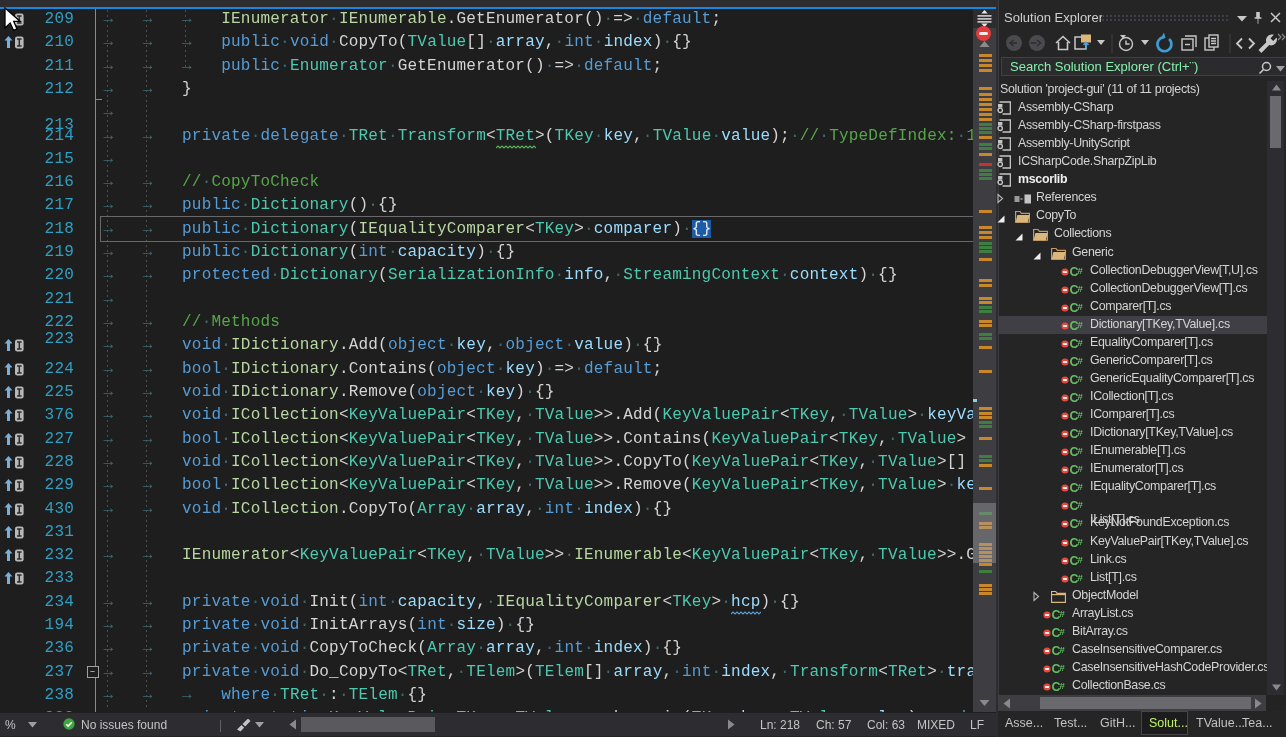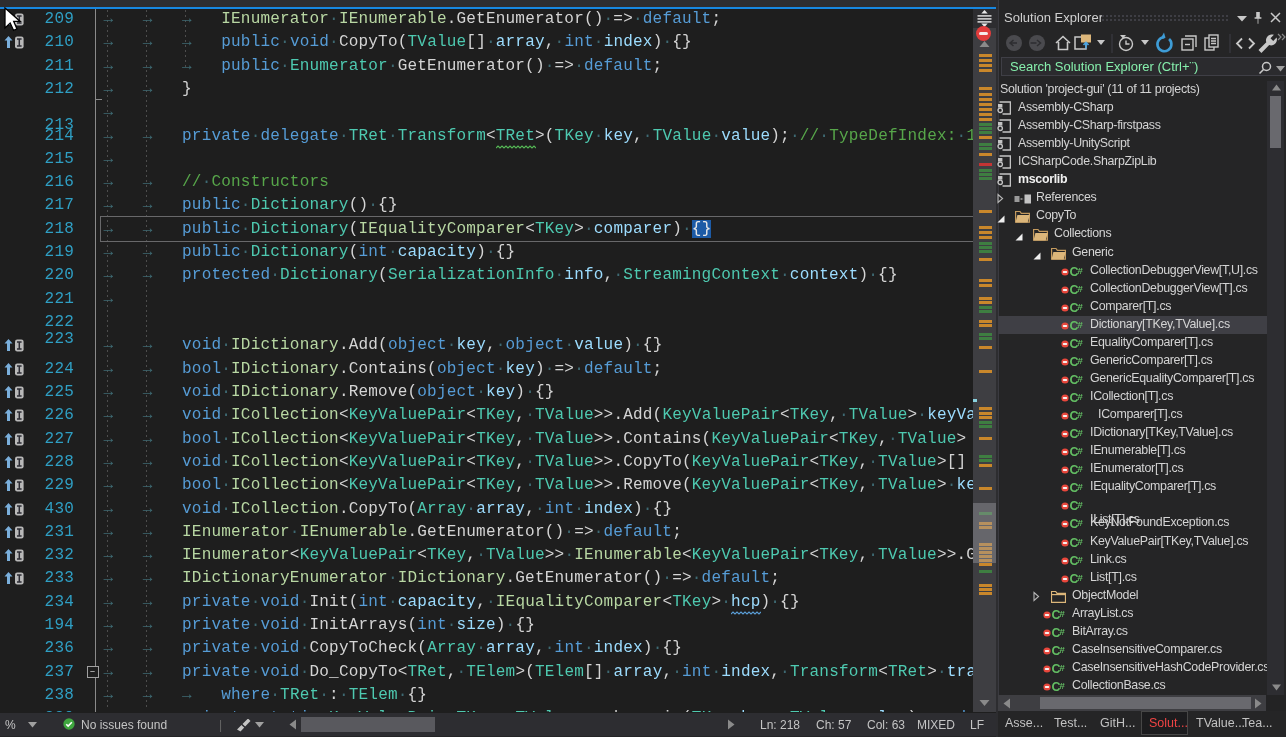--- a/index.html
+++ b/index.html
@@ -73,58 +73,57 @@
       <div class="ln" style="top:171.17px">216</div>
       <div class="ln" style="top:194.48px">217</div>
       <div class="ln" style="top:217.79px">218</div>
       <div class="ln" style="top:241.10px">219</div>
       <div class="ln" style="top:264.41px">220</div>
       <div class="ln" style="top:287.72px">221</div>
       <div class="ln" style="top:311.03px">222</div>
       <div class="ln" style="top:328px">223</div>
       <div class="ln" style="top:357.65px">224</div>
       <div class="ln" style="top:380.96px">225</div>
-      <div class="ln" style="top:404.27px">226</div>
+      <div class="ln" style="top:404.27px">376</div>
       <div class="ln" style="top:427.58px">227</div>
       <div class="ln" style="top:450.89px">228</div>
       <div class="ln" style="top:474.20px">229</div>
       <div class="ln" style="top:497.51px">430</div>
       <div class="ln" style="top:520.82px">231</div>
       <div class="ln" style="top:544.13px">232</div>
       <div class="ln" style="top:567.44px">233</div>
       <div class="ln" style="top:590.75px">234</div>
       <div class="ln" style="top:614.06px">194</div>
       <div class="ln" style="top:637.37px">236</div>
       <div class="ln" style="top:660.68px">237</div>
       <div class="ln" style="top:683.99px">238</div>
       <div class="ln" style="top:707.30px">239</div>
   <div class="cl" style="top:8.00px"><i class="tb">→&nbsp;&nbsp;&nbsp;</i><i class="tb">→&nbsp;&nbsp;&nbsp;</i><i class="tb">→&nbsp;&nbsp;&nbsp;</i><span class="i">IEnumerator</span><i class="dt">·</i><span class="i">IEnumerable</span><span class="m">.GetEnumerator()</span><i class="dt">·</i><span class="m">=&gt;</span><i class="dt">·</i><span class="k">default</span><span class="m">;</span></div>
       <div class="cl" style="top:31.31px"><i class="tb">→&nbsp;&nbsp;&nbsp;</i><i class="tb">→&nbsp;&nbsp;&nbsp;</i><i class="tb">→&nbsp;&nbsp;&nbsp;</i><span class="k">public</span><i class="dt">·</i><span class="k">void</span><i class="dt">·</i><span class="m">CopyTo(</span><span class="t">TValue</span><span class="m">[]</span><i class="dt">·</i><span class="p">array</span><span class="m">,</span><i class="dt">·</i><span class="k">int</span><i class="dt">·</i><span class="p">index</span><span class="m">)</span><i class="dt">·</i><span class="m">{}</span></div>
       <div class="cl" style="top:54.62px"><i class="tb">→&nbsp;&nbsp;&nbsp;</i><i class="tb">→&nbsp;&nbsp;&nbsp;</i><i class="tb">→&nbsp;&nbsp;&nbsp;</i><span class="k">public</span><i class="dt">·</i><span class="t">Enumerator</span><i class="dt">·</i><span class="m">GetEnumerator()</span><i class="dt">·</i><span class="m">=&gt;</span><i class="dt">·</i><span class="k">default</span><span class="m">;</span></div>
       <div class="cl" style="top:77.93px"><i class="tb">→&nbsp;&nbsp;&nbsp;</i><i class="tb">→&nbsp;&nbsp;&nbsp;</i><span class="m">}</span></div>
       <div class="cl" style="top:101.24px"><i class="tb">→&nbsp;&nbsp;&nbsp;</i></div>
       <div class="cl" style="top:124.55px"><i class="tb">→&nbsp;&nbsp;&nbsp;</i><i class="tb">→&nbsp;&nbsp;&nbsp;</i><span class="k">private</span><i class="dt">·</i><span class="k">delegate</span><i class="dt">·</i><span class="t">TRet</span><i class="dt">·</i><span class="t">Transform</span><span class="m">&lt;</span><span class="t">TRet</span><span class="m">&gt;(</span><span class="t">TKey</span><i class="dt">·</i><span class="p">key</span><span class="m">,</span><i class="dt">·</i><span class="t">TValue</span><i class="dt">·</i><span class="p">value</span><span class="m">);</span><i class="dt">·</i><span class="c">//</span><i class="dt">·</i><span class="c">TypeDefIndex:</span><i class="dt">·</i><span class="c">1</span></div>
       <div class="cl" style="top:147.86px"><i class="tb">→&nbsp;&nbsp;&nbsp;</i></div>
-      <div class="cl" style="top:171.17px"><i class="tb">→&nbsp;&nbsp;&nbsp;</i><i class="tb">→&nbsp;&nbsp;&nbsp;</i><span class="c">//</span><i class="dt">·</i><span class="c">Constructors</span></div>
+      <div class="cl" style="top:171.17px"><i class="tb">→&nbsp;&nbsp;&nbsp;</i><i class="tb">→&nbsp;&nbsp;&nbsp;</i><span class="c">//</span><i class="dt">·</i><span class="c">CopyToCheck</span></div>
       <div class="cl" style="top:194.48px"><i class="tb">→&nbsp;&nbsp;&nbsp;</i><i class="tb">→&nbsp;&nbsp;&nbsp;</i><span class="k">public</span><i class="dt">·</i><span class="t">Dictionary</span><span class="m">()</span><i class="dt">·</i><span class="m">{}</span></div>
       <div class="cl" style="top:217.79px"><i class="tb">→&nbsp;&nbsp;&nbsp;</i><i class="tb">→&nbsp;&nbsp;&nbsp;</i><span class="k">public</span><i class="dt">·</i><span class="t">Dictionary</span><span class="m">(</span><span class="i">IEqualityComparer</span><span class="m">&lt;</span><span class="t">TKey</span><span class="m">&gt;</span><i class="dt">·</i><span class="p">comparer</span><span class="m">)</span><i class="dt">·</i><span class="sel">{}</span></div>
       <div class="cl" style="top:241.10px"><i class="tb">→&nbsp;&nbsp;&nbsp;</i><i class="tb">→&nbsp;&nbsp;&nbsp;</i><span class="k">public</span><i class="dt">·</i><span class="t">Dictionary</span><span class="m">(</span><span class="k">int</span><i class="dt">·</i><span class="p">capacity</span><span class="m">)</span><i class="dt">·</i><span class="m">{}</span></div>
       <div class="cl" style="top:264.41px"><i class="tb">→&nbsp;&nbsp;&nbsp;</i><i class="tb">→&nbsp;&nbsp;&nbsp;</i><span class="k">protected</span><i class="dt">·</i><span class="t">Dictionary</span><span class="m">(</span><span class="t">SerializationInfo</span><i class="dt">·</i><span class="p">info</span><span class="m">,</span><i class="dt">·</i><span class="t">StreamingContext</span><i class="dt">·</i><span class="p">context</span><span class="m">)</span><i class="dt">·</i><span class="m">{}</span></div>
       <div class="cl" style="top:287.72px"><i class="tb">→&nbsp;&nbsp;&nbsp;</i></div>
+      <div class="cl" style="top:311.03px"><i class="tb">→&nbsp;&nbsp;&nbsp;</i><i class="tb">→&nbsp;&nbsp;&nbsp;</i><span class="c">//</span><i class="dt">·</i><span class="c">Methods</span></div>
       <div class="cl" style="top:334.34px"><i class="tb">→&nbsp;&nbsp;&nbsp;</i><i class="tb">→&nbsp;&nbsp;&nbsp;</i><span class="k">void</span><i class="dt">·</i><span class="i">IDictionary</span><span class="m">.Add(</span><span class="k">object</span><i class="dt">·</i><span class="p">key</span><span class="m">,</span><i class="dt">·</i><span class="k">object</span><i class="dt">·</i><span class="p">value</span><span class="m">)</span><i class="dt">·</i><span class="m">{}</span></div>
       <div class="cl" style="top:357.65px"><i class="tb">→&nbsp;&nbsp;&nbsp;</i><i class="tb">→&nbsp;&nbsp;&nbsp;</i><span class="k">bool</span><i class="dt">·</i><span class="i">IDictionary</span><span class="m">.Contains(</span><span class="k">object</span><i class="dt">·</i><span class="p">key</span><span class="m">)</span><i class="dt">·</i><span class="m">=&gt;</span><i class="dt">·</i><span class="k">default</span><span class="m">;</span></div>
       <div class="cl" style="top:380.96px"><i class="tb">→&nbsp;&nbsp;&nbsp;</i><i class="tb">→&nbsp;&nbsp;&nbsp;</i><span class="k">void</span><i class="dt">·</i><span class="i">IDictionary</span><span class="m">.Remove(</span><span class="k">object</span><i class="dt">·</i><span class="p">key</span><span class="m">)</span><i class="dt">·</i><span class="m">{}</span></div>
       <div class="cl" style="top:404.27px"><i class="tb">→&nbsp;&nbsp;&nbsp;</i><i class="tb">→&nbsp;&nbsp;&nbsp;</i><span class="k">void</span><i class="dt">·</i><span class="i">ICollection</span><span class="m">&lt;</span><span class="t">KeyValuePair</span><span class="m">&lt;</span><span class="t">TKey</span><span class="m">,</span><i class="dt">·</i><span class="t">TValue</span><span class="m">&gt;&gt;.Add(</span><span class="t">KeyValuePair</span><span class="m">&lt;</span><span class="t">TKey</span><span class="m">,</span><i class="dt">·</i><span class="t">TValue</span><span class="m">&gt;</span><i class="dt">·</i><span class="p">keyValu</span></div>
       <div class="cl" style="top:427.58px"><i class="tb">→&nbsp;&nbsp;&nbsp;</i><i class="tb">→&nbsp;&nbsp;&nbsp;</i><span class="k">bool</span><i class="dt">·</i><span class="i">ICollection</span><span class="m">&lt;</span><span class="t">KeyValuePair</span><span class="m">&lt;</span><span class="t">TKey</span><span class="m">,</span><i class="dt">·</i><span class="t">TValue</span><span class="m">&gt;&gt;.Contains(</span><span class="t">KeyValuePair</span><span class="m">&lt;</span><span class="t">TKey</span><span class="m">,</span><i class="dt">·</i><span class="t">TValue</span><span class="m">&gt;</span></div>
       <div class="cl" style="top:450.89px"><i class="tb">→&nbsp;&nbsp;&nbsp;</i><i class="tb">→&nbsp;&nbsp;&nbsp;</i><span class="k">void</span><i class="dt">·</i><span class="i">ICollection</span><span class="m">&lt;</span><span class="t">KeyValuePair</span><span class="m">&lt;</span><span class="t">TKey</span><span class="m">,</span><i class="dt">·</i><span class="t">TValue</span><span class="m">&gt;&gt;.CopyTo(</span><span class="t">KeyValuePair</span><span class="m">&lt;</span><span class="t">TKey</span><span class="m">,</span><i class="dt">·</i><span class="t">TValue</span><span class="m">&gt;</span><span class="m">[]</span></div>
       <div class="cl" style="top:474.20px"><i class="tb">→&nbsp;&nbsp;&nbsp;</i><i class="tb">→&nbsp;&nbsp;&nbsp;</i><span class="k">bool</span><i class="dt">·</i><span class="i">ICollection</span><span class="m">&lt;</span><span class="t">KeyValuePair</span><span class="m">&lt;</span><span class="t">TKey</span><span class="m">,</span><i class="dt">·</i><span class="t">TValue</span><span class="m">&gt;&gt;.Remove(</span><span class="t">KeyValuePair</span><span class="m">&lt;</span><span class="t">TKey</span><span class="m">,</span><i class="dt">·</i><span class="t">TValue</span><span class="m">&gt;</span><i class="dt">·</i><span class="p">key</span></div>
       <div class="cl" style="top:497.51px"><i class="tb">→&nbsp;&nbsp;&nbsp;</i><i class="tb">→&nbsp;&nbsp;&nbsp;</i><span class="k">void</span><i class="dt">·</i><span class="i">ICollection</span><span class="m">.CopyTo(</span><span class="t">Array</span><i class="dt">·</i><span class="p">array</span><span class="m">,</span><i class="dt">·</i><span class="k">int</span><i class="dt">·</i><span class="p">index</span><span class="m">)</span><i class="dt">·</i><span class="m">{}</span></div>
-      <div class="cl" style="top:520.82px"><i class="tb">→&nbsp;&nbsp;&nbsp;</i><i class="tb">→&nbsp;&nbsp;&nbsp;</i><span class="i">IEnumerator</span><i class="dt">·</i><span class="i">IEnumerable</span><span class="m">.GetEnumerator()</span><i class="dt">·</i><span class="m">=&gt;</span><i class="dt">·</i><span class="k">default</span><span class="m">;</span></div>
       <div class="cl" style="top:544.13px"><i class="tb">→&nbsp;&nbsp;&nbsp;</i><i class="tb">→&nbsp;&nbsp;&nbsp;</i><span class="i">IEnumerator</span><span class="m">&lt;</span><span class="t">KeyValuePair</span><span class="m">&lt;</span><span class="t">TKey</span><span class="m">,</span><i class="dt">·</i><span class="t">TValue</span><span class="m">&gt;&gt;</span><i class="dt">·</i><span class="i">IEnumerable</span><span class="m">&lt;</span><span class="t">KeyValuePair</span><span class="m">&lt;</span><span class="t">TKey</span><span class="m">,</span><i class="dt">·</i><span class="t">TValue</span><span class="m">&gt;&gt;.G</span></div>
-      <div class="cl" style="top:567.44px"><i class="tb">→&nbsp;&nbsp;&nbsp;</i><i class="tb">→&nbsp;&nbsp;&nbsp;</i><span class="i">IDictionaryEnumerator</span><i class="dt">·</i><span class="i">IDictionary</span><span class="m">.GetEnumerator()</span><i class="dt">·</i><span class="m">=&gt;</span><i class="dt">·</i><span class="k">default</span><span class="m">;</span></div>
       <div class="cl" style="top:590.75px"><i class="tb">→&nbsp;&nbsp;&nbsp;</i><i class="tb">→&nbsp;&nbsp;&nbsp;</i><span class="k">private</span><i class="dt">·</i><span class="k">void</span><i class="dt">·</i><span class="m">Init(</span><span class="k">int</span><i class="dt">·</i><span class="p">capacity</span><span class="m">,</span><i class="dt">·</i><span class="i">IEqualityComparer</span><span class="m">&lt;</span><span class="t">TKey</span><span class="m">&gt;</span><i class="dt">·</i><span class="p">hcp</span><span class="m">)</span><i class="dt">·</i><span class="m">{}</span></div>
       <div class="cl" style="top:614.06px"><i class="tb">→&nbsp;&nbsp;&nbsp;</i><i class="tb">→&nbsp;&nbsp;&nbsp;</i><span class="k">private</span><i class="dt">·</i><span class="k">void</span><i class="dt">·</i><span class="m">InitArrays(</span><span class="k">int</span><i class="dt">·</i><span class="p">size</span><span class="m">)</span><i class="dt">·</i><span class="m">{}</span></div>
       <div class="cl" style="top:637.37px"><i class="tb">→&nbsp;&nbsp;&nbsp;</i><i class="tb">→&nbsp;&nbsp;&nbsp;</i><span class="k">private</span><i class="dt">·</i><span class="k">void</span><i class="dt">·</i><span class="m">CopyToCheck(</span><span class="t">Array</span><i class="dt">·</i><span class="p">array</span><span class="m">,</span><i class="dt">·</i><span class="k">int</span><i class="dt">·</i><span class="p">index</span><span class="m">)</span><i class="dt">·</i><span class="m">{}</span></div>
       <div class="cl" style="top:660.68px"><i class="tb">→&nbsp;&nbsp;&nbsp;</i><i class="tb">→&nbsp;&nbsp;&nbsp;</i><span class="k">private</span><i class="dt">·</i><span class="k">void</span><i class="dt">·</i><span class="m">Do_CopyTo&lt;</span><span class="t">TRet</span><span class="m">,</span><i class="dt">·</i><span class="t">TElem</span><span class="m">&gt;(</span><span class="t">TElem</span><span class="m">[]</span><i class="dt">·</i><span class="p">array</span><span class="m">,</span><i class="dt">·</i><span class="k">int</span><i class="dt">·</i><span class="p">index</span><span class="m">,</span><i class="dt">·</i><span class="t">Transform</span><span class="m">&lt;</span><span class="t">TRet</span><span class="m">&gt;</span><i class="dt">·</i><span class="p">tra</span></div>
       <div class="cl" style="top:683.99px"><i class="tb">→&nbsp;&nbsp;&nbsp;</i><i class="tb">→&nbsp;&nbsp;&nbsp;</i><i class="tb">→&nbsp;&nbsp;&nbsp;</i><span class="k">where</span><i class="dt">·</i><span class="t">TRet</span><i class="dt">·</i><span class="m">:</span><i class="dt">·</i><span class="t">TElem</span><i class="dt">·</i><span class="m">{}</span></div>
       <div class="cl" style="top:707.30px"><i class="tb">→&nbsp;&nbsp;&nbsp;</i><i class="tb">→&nbsp;&nbsp;&nbsp;</i><span class="k">private</span><i class="dt">·</i><span class="k">static</span><i class="dt">·</i><span class="t">KeyValuePair</span><span class="m">&lt;</span><span class="t">TKey</span><span class="m">,</span><i class="dt">·</i><span class="t">TValue</span><span class="m">&gt;</span><i class="dt">·</i><span class="m">make_pair(</span><span class="t">TKey</span><i class="dt">·</i><span class="p">key</span><span class="m">,</span><i class="dt">·</i><span class="t">TValue</span><i class="dt">·</i><span class="p">value</span><span class="m">)</span><i class="dt">·</i><span class="m">=&gt;</span><i class="dt">·</i><span class="k">de</span></div>
   <div class="gi" style="top:8.00px">
 <svg width="22" height="23" viewBox="0 0 22 23">
 <path d="M6.5 5 L10.5 9.5 L8 9.5 L8 17 L5 17 L5 9.5 L2.5 9.5 Z" fill="#7aafdc"></path>
 <rect x="13" y="5.5" width="8.6" height="12" rx="2.2" fill="#b9b9b9"></rect>
@@ -557,21 +556,21 @@
 </svg></span>
         <span style="position:absolute;left:92px;top:1px;white-space:nowrap">ICollection[T].cs</span>
       </div>
       <div class="trow" style="top:406.08px">
         <span style="position:absolute;left:63px;top:3px"><svg width="24" height="13" viewBox="0 0 24 13">
 <circle cx="4" cy="7" r="3.6" fill="#e8473c"></circle>
 <rect x="1.8" y="6.1" width="4.4" height="1.8" rx="0.9" fill="#f7f0ef"></rect>
 <text x="8.6" y="11.2" font-family="Liberation Sans" font-size="12.5" font-weight="bold" fill="#63bd63">C</text>
 <text x="16.6" y="9.4" font-family="Liberation Sans" font-size="9.5" font-weight="bold" fill="#63bd63">#</text>
 </svg></span>
-        <span style="position:absolute;left:100px;top:1px;white-space:nowrap">IComparer[T].cs</span>
+        <span style="position:absolute;left:92px;top:1px;white-space:nowrap">IComparer[T].cs</span>
       </div>
       <div class="trow" style="top:424.14px">
         <span style="position:absolute;left:63px;top:3px"><svg width="24" height="13" viewBox="0 0 24 13">
 <circle cx="4" cy="7" r="3.6" fill="#e8473c"></circle>
 <rect x="1.8" y="6.1" width="4.4" height="1.8" rx="0.9" fill="#f7f0ef"></rect>
 <text x="8.6" y="11.2" font-family="Liberation Sans" font-size="12.5" font-weight="bold" fill="#63bd63">C</text>
 <text x="16.6" y="9.4" font-family="Liberation Sans" font-size="9.5" font-weight="bold" fill="#63bd63">#</text>
 </svg></span>
         <span style="position:absolute;left:92px;top:1px;white-space:nowrap">IDictionary[TKey,TValue].cs</span>
       </div>
@@ -718,20 +717,20 @@
     </svg>
 <svg style="position:absolute;left:1254px;top:698px" width="8" height="11" viewBox="0 0 8 11">
       <path d="M1 0.5 v10 l6.5 -5 z" fill="#8a8a8a"></path>
     </svg>
 <div id="corner"></div>
 <div id="ptabs">
  <div id="ptab-active"></div>
  <span class="ptab" style="left:7px">Asse...</span>
  <span class="ptab" style="left:56px">Test...</span>
  <span class="ptab" style="left:102px">GitH...</span>
- <span class="ptab" style="left:151px;color:#ef4444">Solut...</span>
+ <span class="ptab" style="left:151px;color:#bef264">Solut...</span>
  <span class="ptab" style="left:198px">TValue...</span>
  <span class="ptab" style="left:244px">Tea...</span>
 </div>
 <svg style="position:absolute;left:4px;top:7px" width="19" height="27" viewBox="0 0 19 27">
  <path d="M1 1 L1 21 L6.2 16 L9.6 23.4 L13 21.9 L9.7 14.4 L16.2 14.4 Z" fill="#fff" stroke="#000" stroke-width="1.3"></path>
 </svg>
 </div>
 
 </body></html>

